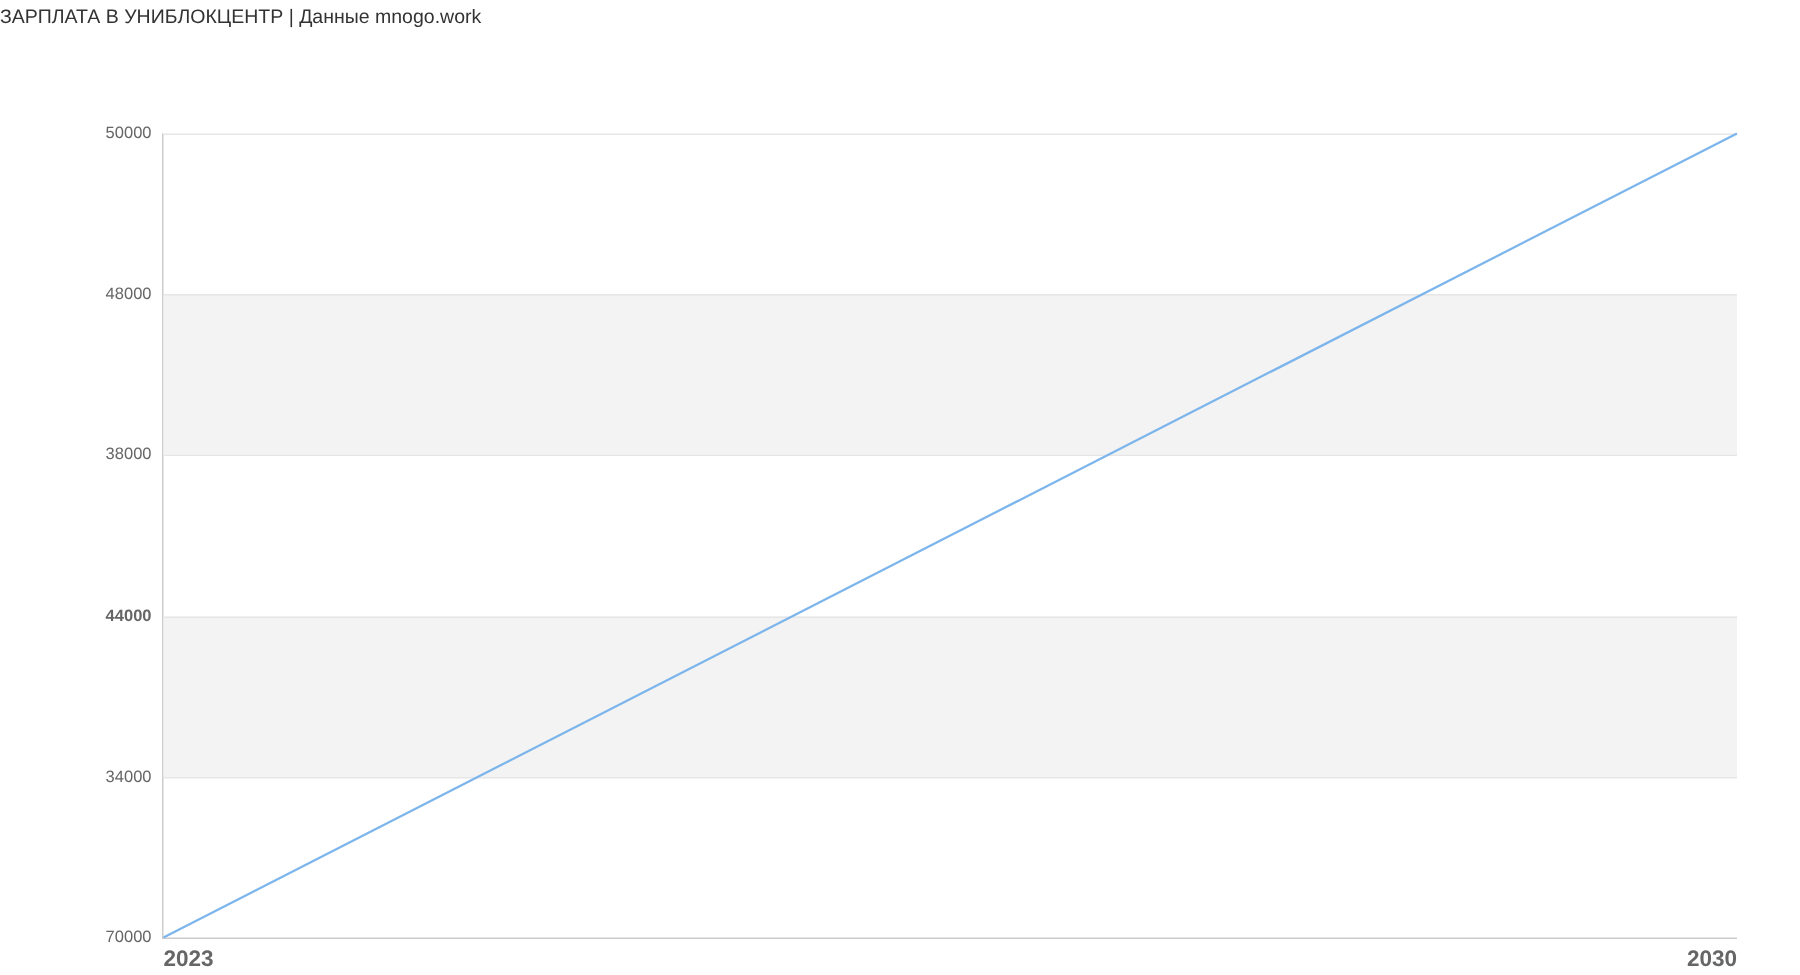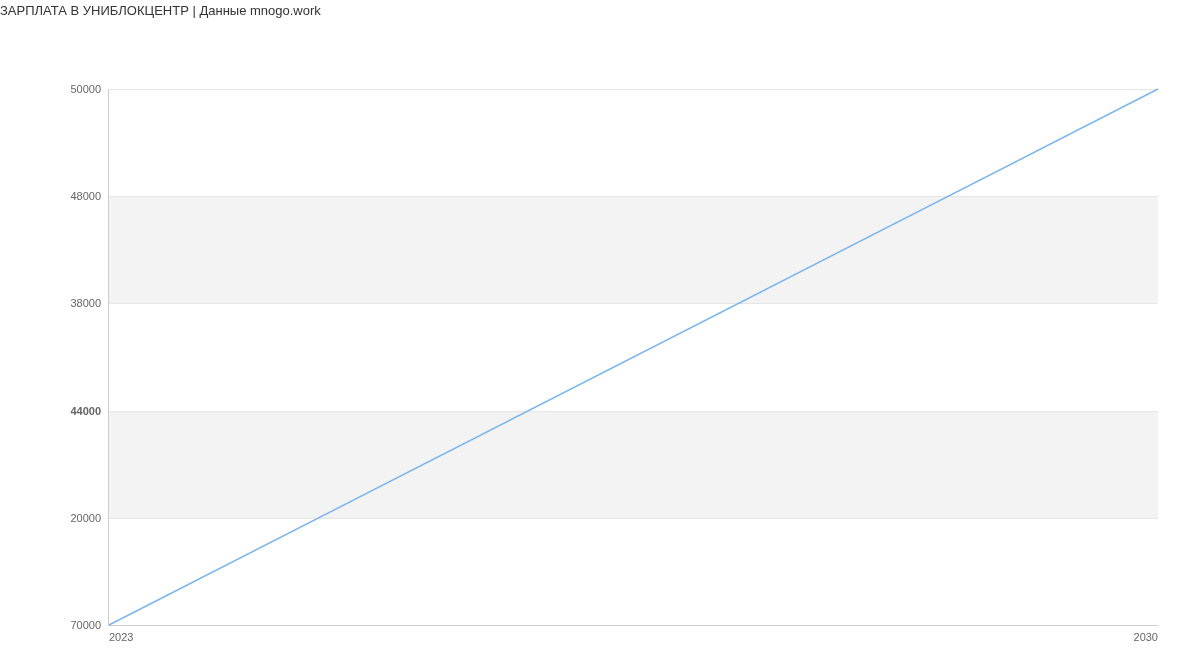--- a/index.html
+++ b/index.html
@@ -53,23 +53,24 @@
       margin-right: 8px;
       transform: translateY(-50%);
       font-size: 11px;
       color: #666666;
       white-space: nowrap;
     }
     .x-tick-label {
       position: absolute;
       top: 100%;
       margin-top: 6px;
-      font-size: 11px;
+      font-size: 15px;
       color: #666666;
       transform: translateX(-50%);
+      font-weight: bold;
     }
     .x-tick-label.first { transform: translateX(0); }
     .x-tick-label.last { transform: translateX(-100%); }
     .line-svg {
       position: absolute;
       left: 0;
       top: 0;
       width: 100%;
       height: 100%;
       overflow: visible;
@@ -89,21 +90,21 @@
     <div class="gridline" style="top:0%;"></div>
     <div class="gridline" style="top:20%;"></div>
     <div class="gridline" style="top:40%;"></div>
     <div class="gridline" style="top:60%;"></div>
     <div class="gridline" style="top:80%;"></div>
 
     <span class="y-tick-label" style="top:0%;">50000</span>
     <span class="y-tick-label" style="top:20%;">48000</span>
     <span class="y-tick-label" style="top:40%;">38000</span>
     <span class="y-tick-label" style="top:60%;font-weight:bold;">44000</span>
-    <span class="y-tick-label" style="top:80%;">20000</span>
+    <span class="y-tick-label" style="top:80%;">34000</span>
     <span class="y-tick-label" style="top:100%;">70000</span>
 
     <span class="x-tick-label first" style="left:0%;">2023</span>
     <span class="x-tick-label last" style="left:100%;">2030</span>
 
     <svg class="line-svg" viewBox="0 0 1050 537" preserveAspectRatio="none">
       <line x1="0" y1="537" x2="1050" y2="0" stroke="#7cb5ec" stroke-width="1.5"></line>
     </svg>
   </div>
 </div>

